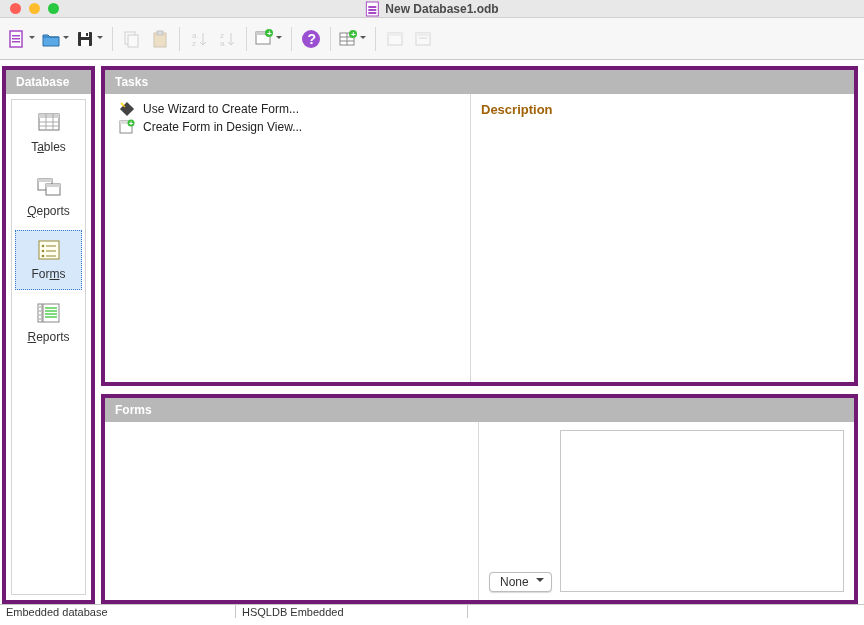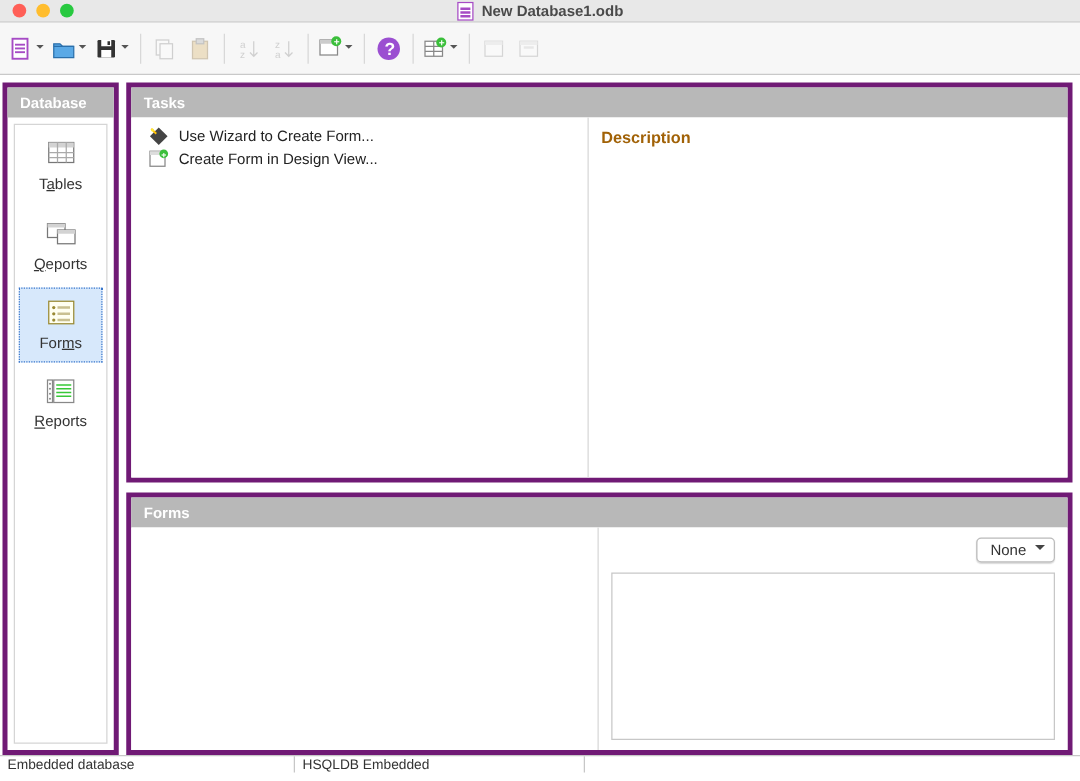--- a/index.html
+++ b/index.html
@@ -170,21 +170,21 @@
     display: flex;
     background: #fff;
   }
   .forms-left {
     width: 374px;
     border-right: 1px solid #d8d8d8;
   }
   .forms-right {
     flex: 1;
     padding: 8px 10px;
-    display: flex; flex-direction: column; gap: 8px;
+    display: flex; flex-direction: row; gap: 8px;
   }
   .select-none {
     align-self: flex-end;
     border: 1px solid #bcbcbc;
     border-radius: 4px;
     background: #fff;
     padding: 2px 22px 2px 10px;
     font-size: 12px;
     position: relative;
     min-width: 58px;

